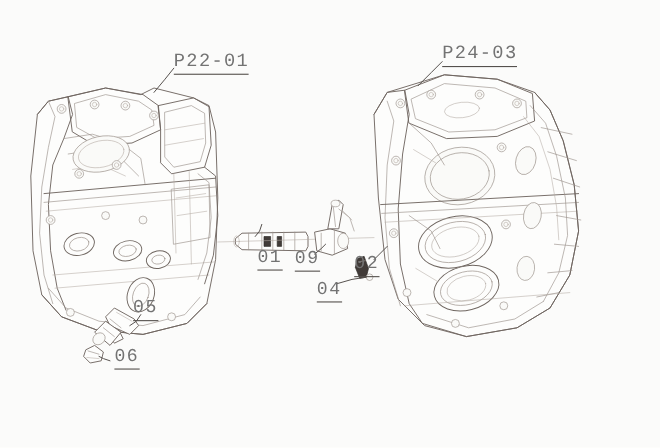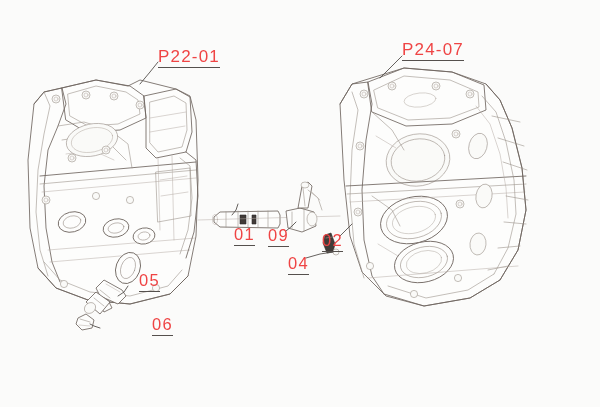--- a/index.html
+++ b/index.html
@@ -21,22 +21,22 @@
     width: 600px; height: 407px;
   }
   #art {
     position: absolute;
     left: 0; top: 0;
     width: 600px;
     height: 407px;
   }
   .callout {
     position: absolute;
-    color: #ef4444;
-    font-family: Liberation Sans, sans-serif;
+    color: #737373;
+    font-family: Liberation Mono, monospace;
     font-size: 17px;
     font-weight: 400;
     letter-spacing: 1.2px;
     line-height: 1;
     white-space: nowrap;
     user-select: none;
   }
   .callout.part {
     font-size: 16.5px;
     letter-spacing: 1.4px;
@@ -289,40 +289,40 @@
 
     <path class="lead" d="M100 328 L94 326 L90 324"></path>
 
   </svg>
 
   <div class="callout" style="left:158px; top:48px;">
     <span class="txt">P22-01</span>
   </div>
 
   <div class="callout" style="left:402px; top:41px;">
-    <span class="txt">P24-07</span>
+    <span class="txt">P24-03</span>
   </div>
 
   <div class="callout part" style="left:234px; top:190px;margin-top:36px;">
     <span class="txt">01</span>
   </div>
 
   <div class="callout part" style="left:268px; top:227px;">
     <span class="txt">09</span>
   </div>
 
   <div class="callout part" style="left:322px; top:232px;">
     <span class="txt">02</span>
   </div>
 
   <div class="callout part" style="left:288px; top:255px;">
     <span class="txt">04</span>
   </div>
 
-  <div class="callout part" style="left:139px; top:272px;">
+  <div class="callout part" style="left:121px; top:272px;">
     <span class="txt">05</span>
   </div>
 
-  <div class="callout part" style="left:104px; top:316px;margin-left:48px;">
+  <div class="callout part" style="left:104px; top:316px;">
     <span class="txt">06</span>
   </div>
 
 </div>
 
 </body></html>

